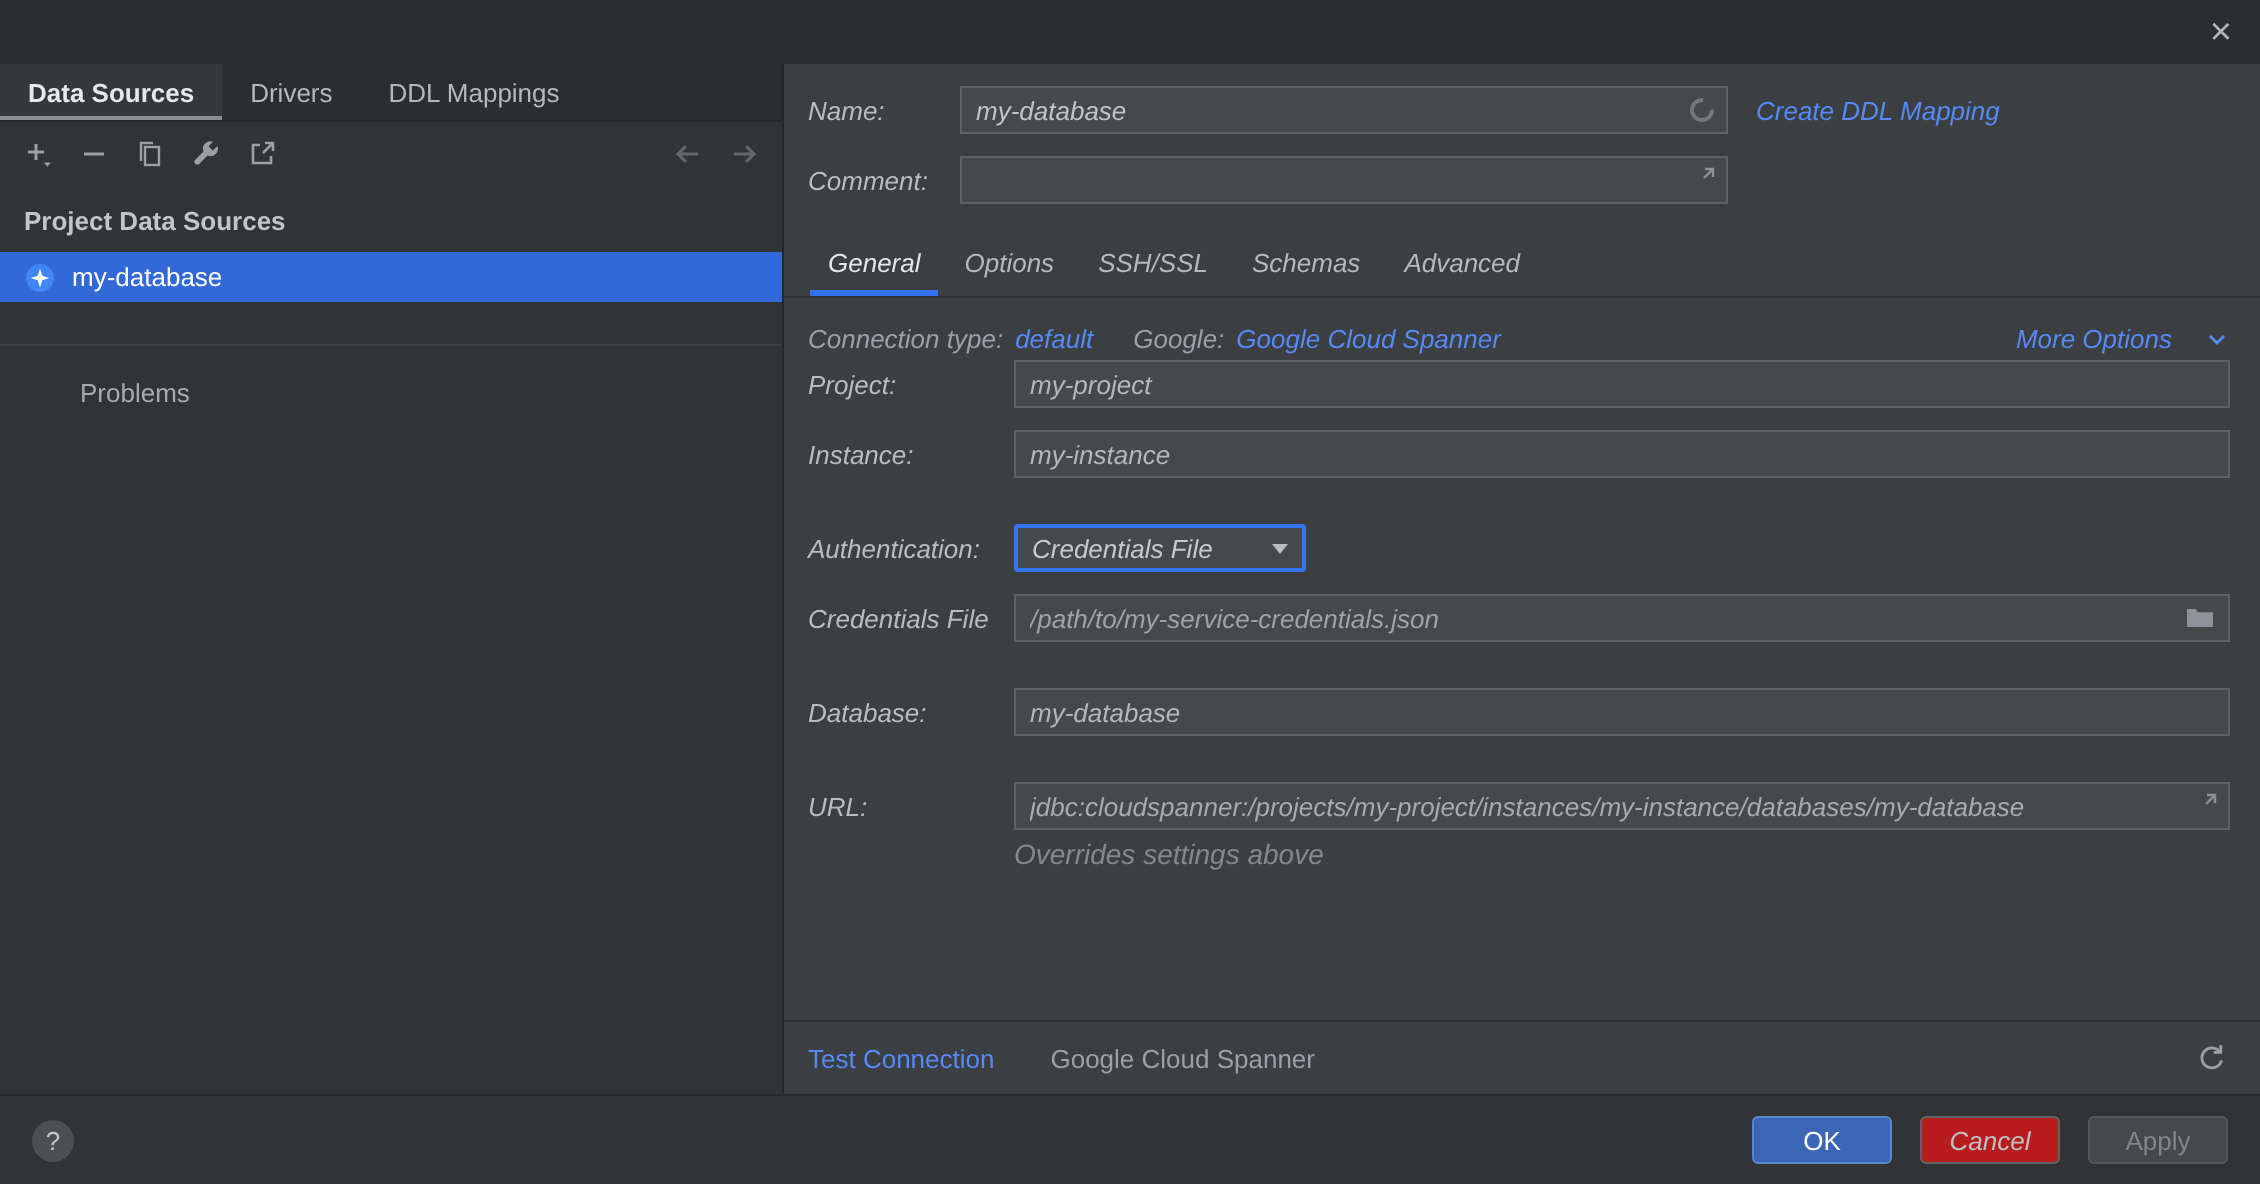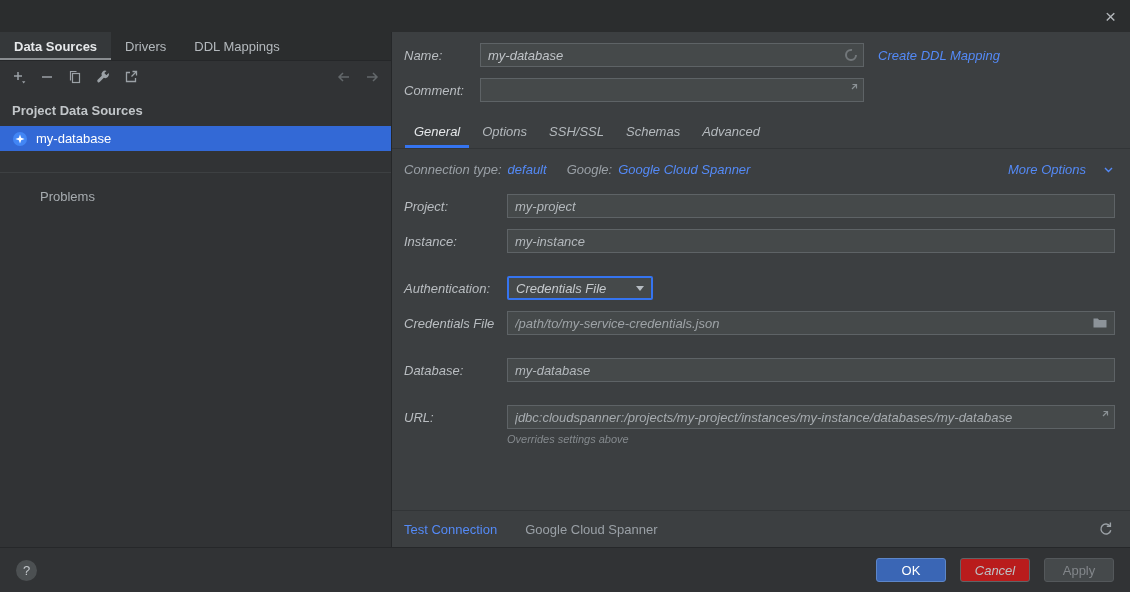--- a/index.html
+++ b/index.html
@@ -46,35 +46,35 @@
   .link { color:#548af7; cursor:pointer; white-space:nowrap; }
   .name-row { margin-bottom:11px; }
   .name-row .link { margin-left:14px; }
   
   .ptabs { display:flex; margin-top:15px; margin-left:-1px; }
   .ptab { padding:7px 11px 9px; color:#b4b9bd; cursor:pointer; position:relative; }
   .ptab.active { color:#e4e6e8; }
   .ptab.active::after { content:""; position:absolute; left:2px; right:2px; bottom:0; height:3px; background:#3574f0; }
   .panel-divider { height:1px; background:#323537; margin:0 -15px 0 -12px; flex:none; }
   
-  .conn { display:flex; align-items:center; padding:13px 2px 0 0; margin-bottom:17px; gap:6px; }
+  .conn { display:flex; align-items:center; padding:13px 2px 0 0; margin-bottom:3px; gap:6px; }
   .dim { color:#9aa0a6; }
   .conn .driver-label { margin-left:14px; }
   .more-options { margin-left:auto; display:flex; align-items:center; gap:18px; }
   
   .field { display:flex; align-items:center; }
   .flabel { width:103px; flex:none; color:#b9bdc1; }
   .fcontrol { flex:1; position:relative; }
   .mb11 { margin-bottom:11px; } .mb23 { margin-bottom:23px; }
   .combo {
     width:146px; height:24px; background:#45494a; border:2px solid #3574f0; border-radius:2px;
     display:flex; align-items:center; padding:0 7px; color:#c6cace; cursor:pointer;
   }
   .combo-arrow { margin-left:auto; width:0; height:0; border-left:4px solid transparent; border-right:4px solid transparent; border-top:5px solid #b6bcc2; }
-  .url-hint { margin:4px 0 0 103px; font-size:11px; color:#84898d; }
+  .url-hint { margin:4px 0 0 103px; font-size:14px; color:#84898d; }
   
   .panel-footer { flex:none; height:37px; border-top:1px solid #323537; display:flex; align-items:center; padding:0 15px 0 12px; }
   .footer-driver { margin-left:28px; color:#9aa0a6; }
   .revert { margin-left:auto; width:18px; height:18px; display:flex; align-items:center; justify-content:center; cursor:pointer; }
   
   .bottombar { height:45px; flex:none; background:#313335; border-top:1px solid #26282a; display:flex; align-items:center; padding:0 16px; }
   .help-btn { width:21px; height:21px; border-radius:50%; background:#4c5052; color:#c3c7cb; display:flex; align-items:center; justify-content:center; cursor:pointer; }
   .btns { margin-left:auto; display:flex; gap:14px; }
   .btn { min-width:70px; height:24px; display:inline-flex; align-items:center; justify-content:center; border-radius:3px; font:inherit; cursor:pointer; padding:0 12px; }
   .btn-ok { background:#3a66b5; border:1px solid #5d86c8; color:#ffffff; }

